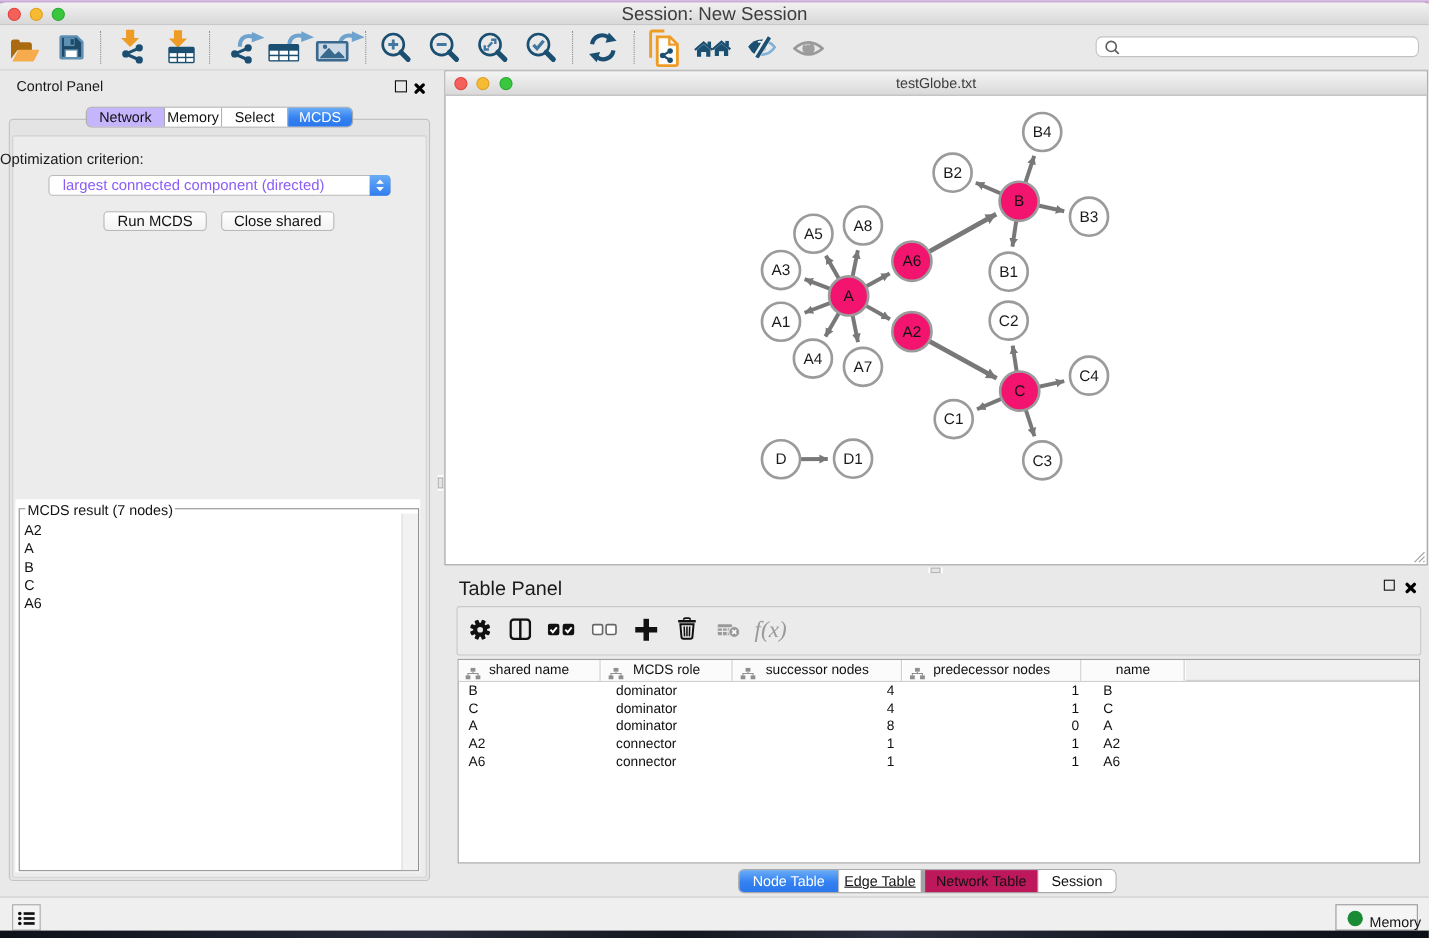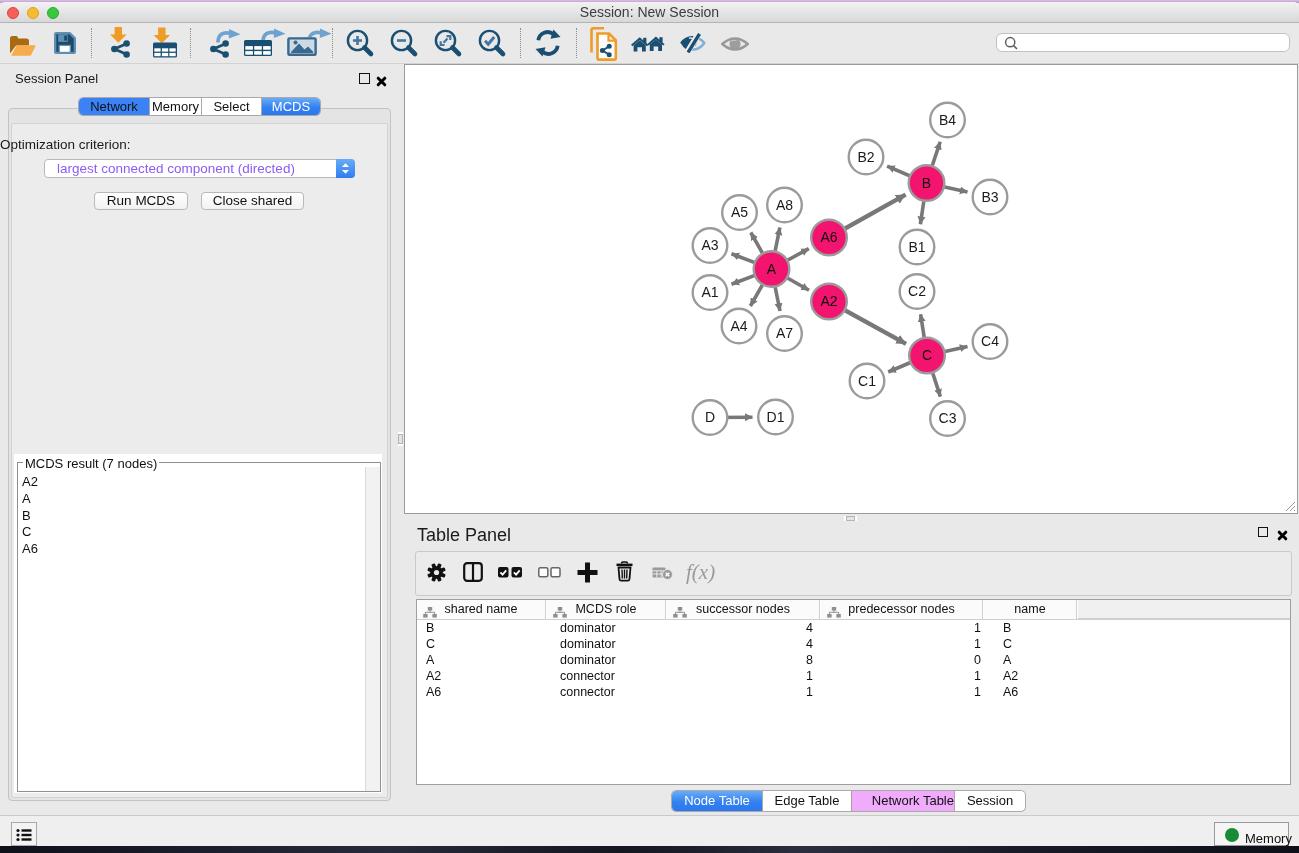--- a/index.html
+++ b/index.html
@@ -7,21 +7,21 @@
 .tl { width:12px;height:12px;border-radius:50%;display:inline-block; }
 </style></head>
 <body>
 
 <div class="abs" style="left:0;top:0;width:1299px;height:3px;background:linear-gradient(#dcc3e6,#b493c6)"></div>
 
 <div class="abs" style="left:0;top:2px;width:1299px;height:21px;background:linear-gradient(#f2f2f2,#d8d8d8);border-bottom:1px solid #b4b4b4;border-top-left-radius:5px;border-top-right-radius:5px">
   <span class="tl" style="position:absolute;left:7px;top:4.5px;background:#f5605a;border:1px solid #e0443e"></span>
   <span class="tl" style="position:absolute;left:27px;top:4.5px;background:#f6bb33;border:1px solid #dfa023"></span>
   <span class="tl" style="position:absolute;left:47px;top:4.5px;background:#3ac740;border:1px solid #2aa834"></span>
-  <div style="text-align:center;font-size:14px;color:#3c3c3c;line-height:21px">Session: New Session</div>
+  <div style="text-align:center;font-size:17px;color:#3c3c3c;line-height:21px">Session: New Session</div>
 </div>
 
 <div class="abs" style="left:0;top:23px;width:1299px;height:41px;background:#e9e9e9;border-bottom:1px solid #d2d2d2"></div>
 <div style="position:absolute;left:91px;top:28px;height:30px;border-left:1px dotted #8a8a8a"></div>
 <div style="position:absolute;left:190px;top:28px;height:30px;border-left:1px dotted #8a8a8a"></div>
 <div style="position:absolute;left:332px;top:28px;height:30px;border-left:1px dotted #8a8a8a"></div>
 <div style="position:absolute;left:520px;top:28px;height:30px;border-left:1px dotted #8a8a8a"></div>
 <div style="position:absolute;left:576px;top:28px;height:30px;border-left:1px dotted #8a8a8a"></div>
 <div style="position:absolute;left:4px;top:29px"><svg width="36" height="30" viewBox="0 0 36 30">
 <path d="M6 24.5 V9.5 q0-2.5 2.5-2.5 h3.5 q2 0 2 2 v0.5 h8.5 q2.5 0 2.5 2.5 v4.5 h-13 z" fill="#aa6b10"></path>
@@ -169,30 +169,30 @@
 <path d="M10.5 5.2 Q12.8 3.4 15.6 4.4" fill="none" stroke="#c6c6c6" stroke-width="1.5"></path>
 <path d="M1.2 8 Q14 -3 26.8 8 Q14 19 1.2 8 z" fill="none" stroke="#999" stroke-width="2.4"></path>
 </svg></div>
 <div class="abs" style="left:996px;top:33px;width:294px;height:19px;background:#fff;border:1px solid #c2c2c2;border-radius:6px">
     <svg width="15" height="15" viewBox="0 0 15 15" style="position:absolute;left:7px;top:2px">
 <circle cx="6.2" cy="6.2" r="4.6" fill="none" stroke="#5f5f5f" stroke-width="1.5"></circle>
 <line x1="9.6" y1="9.6" x2="13" y2="13" stroke="#5f5f5f" stroke-width="1.6"></line>
 </svg>
   </div>
 
-<div class="abs" style="left:15px;top:71px;font-size:13px;color:#1a1a1a">Session Panel</div>
+<div class="abs" style="left:15px;top:71px;font-size:13px;color:#1a1a1a">Control Panel</div>
 <div class="abs" style="left:359px;top:73px;width:11px;height:11px;border:1.5px solid #111"></div>
 <div class="abs" style="left:376px;top:73px"><svg width="11" height="11" viewBox="0 0 11 11">
       <path d="M2.2 2.2 L8.8 8.8 M8.8 2.2 L2.2 8.8" stroke="#000" stroke-width="3" stroke-linecap="round"></path>
     </svg></div>
 
 <div class="abs" style="left:8px;top:108px;width:383px;height:693px;background:#e4e4e4;border:1px solid #c3c3c3;border-radius:4px"></div>
 <div class="abs" style="left:11px;top:123px;width:377px;height:675px;background:#ececec;border:1px solid #d2d2d2;border-radius:2px"></div>
 <div style="position:absolute;left:79px;top:98px;height:17px;display:flex;font-size:13px;border-radius:4.5px;box-shadow:0 0 0 1px #a9a9a9">
-    <div style="width:71px;height:17px;line-height:17px;text-align:center;background:#3b82f6;color:#111;border-right:1px solid #a9a9a9;border-top-left-radius:4.5px;border-bottom-left-radius:4.5px;">Network</div>
+    <div style="width:71px;height:17px;line-height:17px;text-align:center;background:#c4b5fd;color:#111;border-right:1px solid #a9a9a9;border-top-left-radius:4.5px;border-bottom-left-radius:4.5px;">Network</div>
     <div style="width:52px;height:17px;line-height:17px;text-align:center;background:#fff;color:#111;border-right:1px solid #a9a9a9;">Memory</div>
     <div style="width:60px;height:17px;line-height:17px;text-align:center;background:#fff;color:#111;border-right:1px solid #a9a9a9;">Select</div>
     <div style="width:58px;height:17px;line-height:17px;text-align:center;background:linear-gradient(#6aacf5,#3381f1 55%,#2b77ee);color:#fff;border-top-right-radius:4.5px;border-bottom-right-radius:4.5px;">MCDS</div>
   </div>
 
 <div class="abs" style="left:0;top:137px;width:398px;text-align:left;font-size:13.5px;color:#1a1a1a">Optimization criterion:</div>
 
 <div class="abs" style="left:44px;top:159px;width:311px;height:19px;background:#fff;border:1px solid #b9b9b9;border-radius:4px">
   <div style="position:absolute;left:12px;top:0;line-height:17px;font-size:13.5px;color:#8b5cf6">largest connected component (directed)</div>
   <div style="position:absolute;right:-1px;top:-1px;width:19px;height:19px;background:linear-gradient(#6aacf5,#2f7df0);border-radius:0 4px 4px 0">
@@ -209,20 +209,26 @@
 <div class="abs" style="left:14px;top:454px;width:368px;height:339px;background:#fff"></div>
 <div class="abs" style="left:17px;top:462px;width:364px;height:330px;border:1px solid #909090"></div>
 <div class="abs" style="left:23px;top:456px;background:#fff;padding:0 2px;font-size:13px;color:#111">MCDS result (7 nodes)</div>
 <div class="abs" style="left:365px;top:467px;width:15px;height:324px;background:#f2f2f2;border-left:1px solid #dcdcdc"></div>
 <div class="abs" style="left:22px;top:474px;font-size:13px;line-height:16.8px;color:#111">A2<br>A<br>B<br>C<br>A6</div>
 
 <div class="abs" style="left:398px;top:434px;width:5px;height:10px;background:#e4e4e4;border:1px solid #b5b5b5;box-shadow:0 -2px 0 #fff,0 2px 0 #fff"></div>
 <div class="abs" style="left:846px;top:516px;width:9px;height:5px;background:#e4e4e4;border:1px solid #b5b5b5;box-shadow:-2px 0 0 #fff,2px 0 0 #fff"></div>
 
 <div class="abs" style="left:404px;top:64px;width:894px;height:450px;border:1px solid #9a9a9a;background:#fff">
+  <div style="position:absolute;left:0;top:0;width:100%;height:22px;background:linear-gradient(#f4f4f4,#d9d9d9);border-bottom:1px solid #adadad">
+    <span class="tl" style="position:absolute;left:7.5px;top:4.5px;background:#f5605a;border:1px solid #e0443e"></span>
+    <span class="tl" style="position:absolute;left:28px;top:4.5px;background:#f6bb33;border:1px solid #dfa023"></span>
+    <span class="tl" style="position:absolute;left:48.5px;top:4.5px;background:#3ac740;border:1px solid #2aa834"></span>
+    <div style="text-align:center;font-size:13px;color:#3c3c3c;line-height:21px">testGlobe.txt</div>
+  </div>
   <svg style="position:absolute;right:1px;bottom:1px" width="12" height="12" viewBox="0 0 12 12">
     <g stroke="#9a9a9a" stroke-width="1">
         <line x1="2" y1="11" x2="11" y2="2"></line>
         <line x1="6" y1="11" x2="11" y2="6"></line>
         <line x1="10" y1="11" x2="11" y2="10"></line>
       </g>
   </svg>
 </div>
 <svg style="position:absolute;left:406px;top:86px" width="890" height="427" viewBox="406 86 890 427">
 <defs>
@@ -432,22 +438,22 @@
 <div style="position:absolute;left:417px;top:685px;width:873px;height:16px;font-size:12.5px;color:#111">
 <span style="position:absolute;left:9px">A6</span>
 <span style="position:absolute;left:143px">connector</span>
 <span style="position:absolute;left:250px;width:146px;text-align:right">1</span>
 <span style="position:absolute;left:404px;width:160px;text-align:right">1</span>
 <span style="position:absolute;left:586px">A6</span>
 </div>
 
 <div style="position:absolute;left:672px;top:791px;height:20px;display:flex;font-size:13px;border-radius:4.5px;box-shadow:0 0 0 1px #a9a9a9">
     <div style="width:91px;height:20px;line-height:20px;text-align:center;background:linear-gradient(#6aacf5,#3381f1 55%,#2b77ee);color:#fff;border-right:1px solid #a9a9a9;border-top-left-radius:4.5px;border-bottom-left-radius:4.5px;">Node Table</div>
-    <div style="width:89px;height:20px;line-height:20px;text-align:center;background:#fff;color:#111;border-right:1px solid #a3a3a3;">Edge Table</div>
-    <div style="width:103px;height:20px;line-height:20px;text-align:right;background:#f0abfc;color:#111;border-right:1px solid #a9a9a9;">Network Table</div>
+    <div style="width:78px;height:20px;line-height:20px;text-align:center;background:#fff;color:#111;border-right:4px solid #a3a3a3;text-decoration:underline;">Edge Table</div>
+    <div style="width:103px;height:20px;line-height:20px;text-align:center;background:#be185d;color:#111;border-right:1px solid #a9a9a9;">Network Table</div>
     <div style="width:70px;height:20px;line-height:20px;text-align:center;background:#fff;color:#111;border-top-right-radius:4.5px;border-bottom-right-radius:4.5px;">Session</div>
   </div>
 
 <div class="abs" style="left:0;top:815px;width:1299px;height:31px;background:#efefef;border-top:1px solid #c9c9c9"></div>
 <div class="abs" style="left:11px;top:822px;width:26px;height:24px;background:#f3f3f3;border:1px solid #a9a9a9;text-align:center;padding-top:5px"><svg width="16" height="14" viewBox="0 0 16 14">
 <g fill="#111">
         <circle cx="2" cy="2.5" r="1.6"></circle>
         <circle cx="2" cy="7" r="1.6"></circle>
         <circle cx="2" cy="11.5" r="1.6"></circle>
 <rect x="5.5" y="1.3" width="10" height="2.4"></rect>

